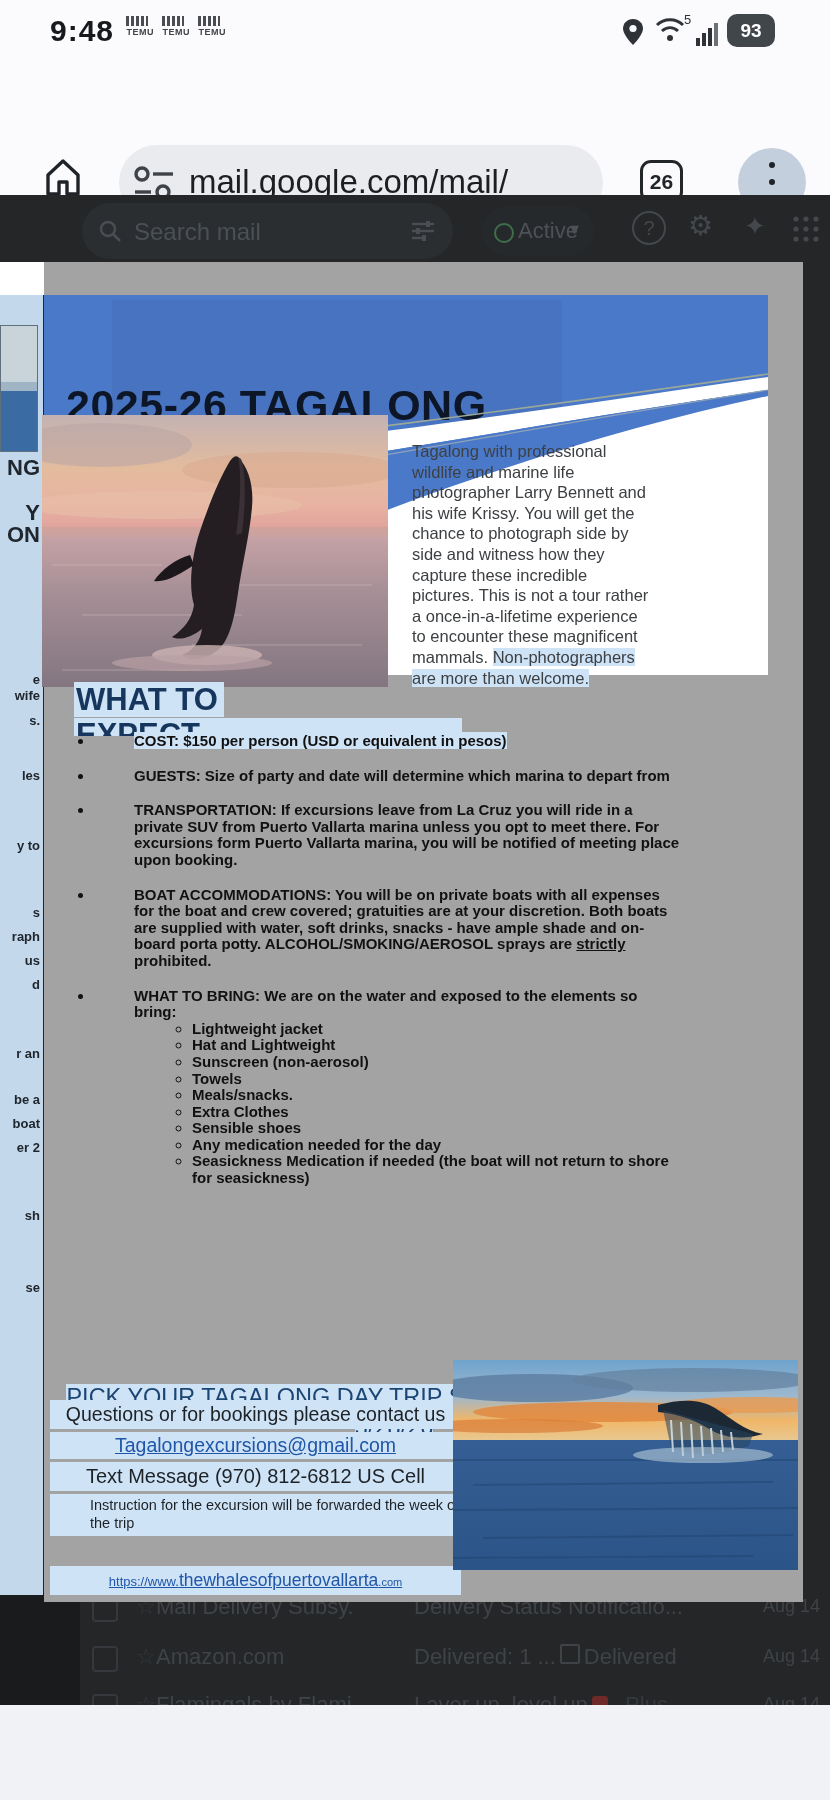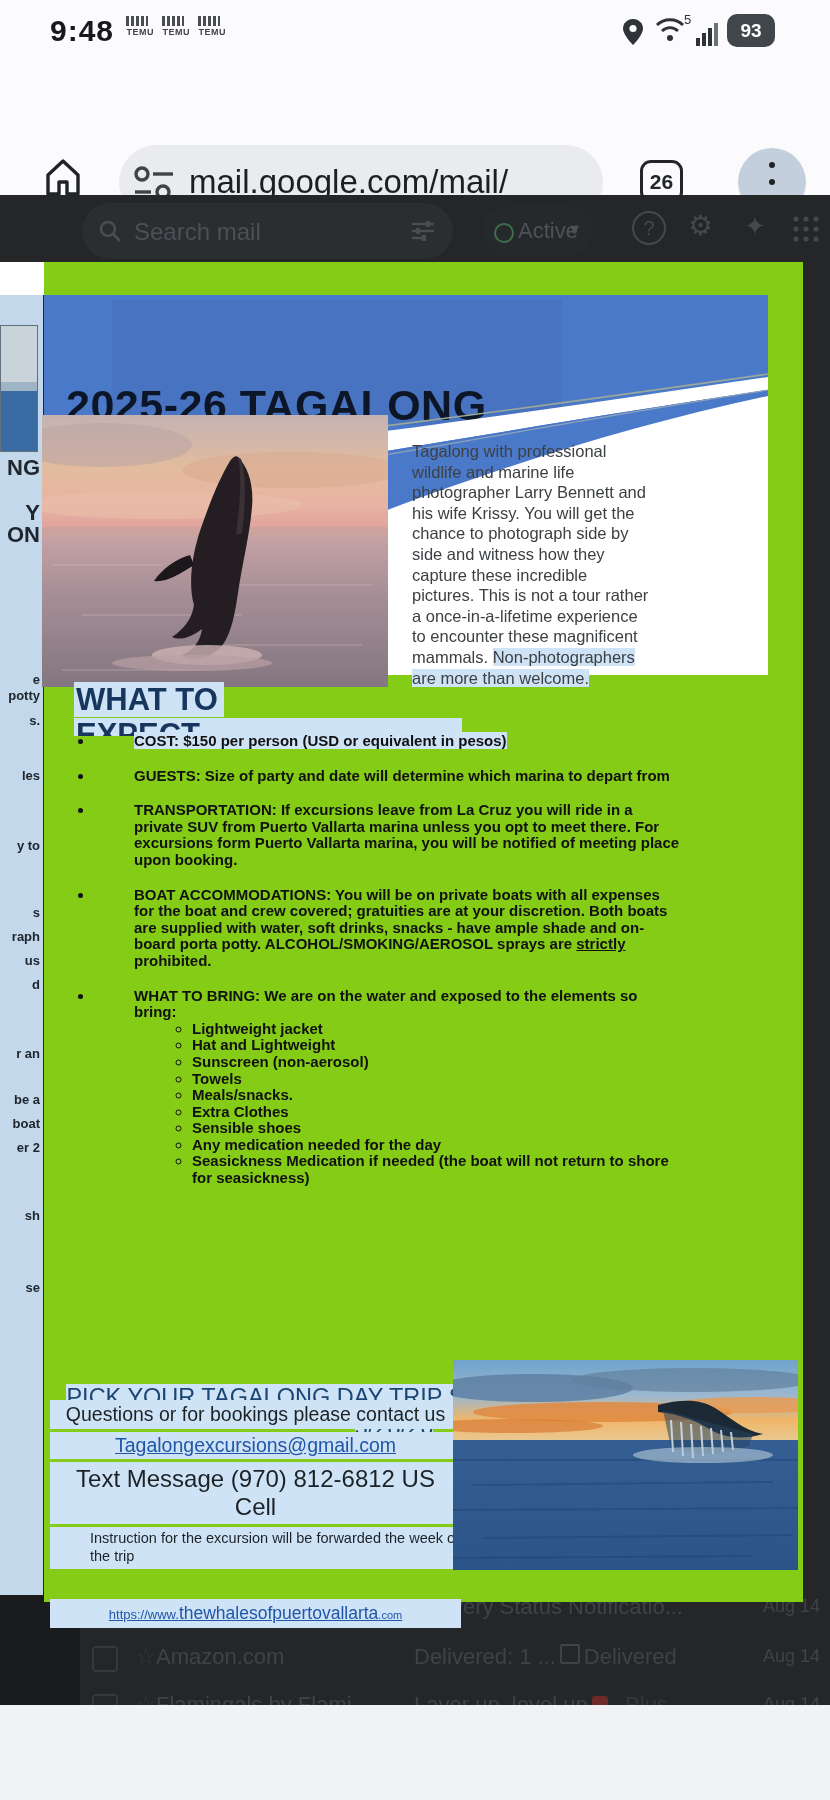--- a/index.html
+++ b/index.html
@@ -57,21 +57,21 @@
   .mail-row .star{position:absolute;left:52px;top:8px;font-size:22px;color:#35393d;}
   .mail-row .sender{position:absolute;left:72px;top:8px;width:250px;white-space:nowrap;overflow:hidden;}
   .mail-row .subject{position:absolute;left:330px;top:8px;width:330px;white-space:nowrap;overflow:hidden;}
   .mail-row .date{position:absolute;right:10px;top:10px;font-size:18px;}
   .pkg-ico{display:inline-block;width:16px;height:16px;border:2px solid #3f4347;border-radius:2px;margin:0 4px;}
   .red-ico{display:inline-block;width:16px;height:16px;background:#6e2a26;border-radius:3px;margin:0 4px;}
   .sub-light{color:#35393d;}
 
   
   #white-band{left:0;top:262px;width:803px;height:33px;background:#ffffff;}
-  #page2{left:44px;top:262px;width:759px;height:1340px;background:#84cc16;}
+  #page2{left:44px;top:262px;width:759px;height:1340px;background:#a3a3a3;}
   #left-strip{left:0;top:295px;width:43px;height:1300px;background:#c3d9eb;overflow:hidden;}
   #strip-photo{left:0;top:30px;width:36px;height:125px;border:1px solid #60707e;
     background:linear-gradient(#c9d3da 0 45%,#9fb4c4 45% 52%,#3a6ca3 52% 100%);}
   .frag{position:absolute;right:3px;color:#20262e;font-weight:bold;white-space:nowrap;}
 
   
   #banner{left:0;top:33px;width:724px;height:270px;background:#4b79c9;}
   #title-shade{left:68px;top:38px;width:450px;height:125px;background:rgba(10,20,60,.05);}
   #flyer-title{left:22px;top:118px;font-size:43px;line-height:50px;font-weight:bold;color:#0c1626;
     letter-spacing:.5px;white-space:nowrap;}
@@ -98,21 +98,21 @@
   #bring-list{list-style:circle;padding-left:58px !important;}
   #bring-list li{margin:0;}
 
   
   #pick-heading{left:0;top:1120px;width:700px;text-align:center;font-size:23.5px;line-height:30px;
     color:#1b4573;}
   #contact-block{left:6px;top:1138px;width:411px;text-align:center;color:#1d2226;}
   .c-line{display:block;background:#cfe3f7;margin-bottom:3px;}
   #contact-q{font-size:19.5px;padding:3px 0;}
   #contact-email{font-size:19.5px;padding:2px 0;}
-  #contact-sms{font-size:24px;padding:3px 16px;}
+  #contact-sms{font-size:20px;padding:3px 16px;}
   #contact-instr{font-size:14.5px;line-height:18px;text-align:left;padding:2px 0 4px 40px;}
   #contact-url{font-size:13px;padding:4px 0;margin-top:30px;}
   a.lnk{color:#2056a8;text-decoration:underline;}
   #url-mid{font-size:17.5px;}
   #url-suffix{font-size:11px;}
 
   
   #nav-bar{left:0;top:1705px;width:830px;height:95px;background:#f0f2f6;}
 </style>
 </head>
@@ -239,21 +239,21 @@
 
 <div id="white-band" class="abs"></div>
 
 <div id="left-strip" class="abs">
   <div id="strip-photo" class="abs"></div>
   <div>
       <span class="frag" style="top: 160px; font-size: 22px;">NG</span>
       <span class="frag" style="top: 205px; font-size: 22px;">Y</span>
       <span class="frag" style="top: 227px; font-size: 22px;">ON</span>
       <span class="frag" style="top: 377px; font-size: 13px;">e</span>
-      <span class="frag" style="top: 393px; font-size: 13px;">potty</span>
+      <span class="frag" style="top: 393px; font-size: 13px;">wife</span>
       <span class="frag" style="top: 418px; font-size: 13px;">s.</span>
       <span class="frag" style="top: 473px; font-size: 13px;">les</span>
       <span class="frag" style="top: 543px; font-size: 13px;">y to</span>
       <span class="frag" style="top: 610px; font-size: 13px;">s</span>
       <span class="frag" style="top: 634px; font-size: 13px;">raph</span>
       <span class="frag" style="top: 658px; font-size: 13px;">us</span>
       <span class="frag" style="top: 682px; font-size: 13px;">d</span>
       <span class="frag" style="top: 751px; font-size: 13px; margin-left: 32px;">r an</span>
       <span class="frag" style="top: 797px; font-size: 13px;">be a</span>
       <span class="frag" style="top: 821px; font-size: 13px;">boat</span>

